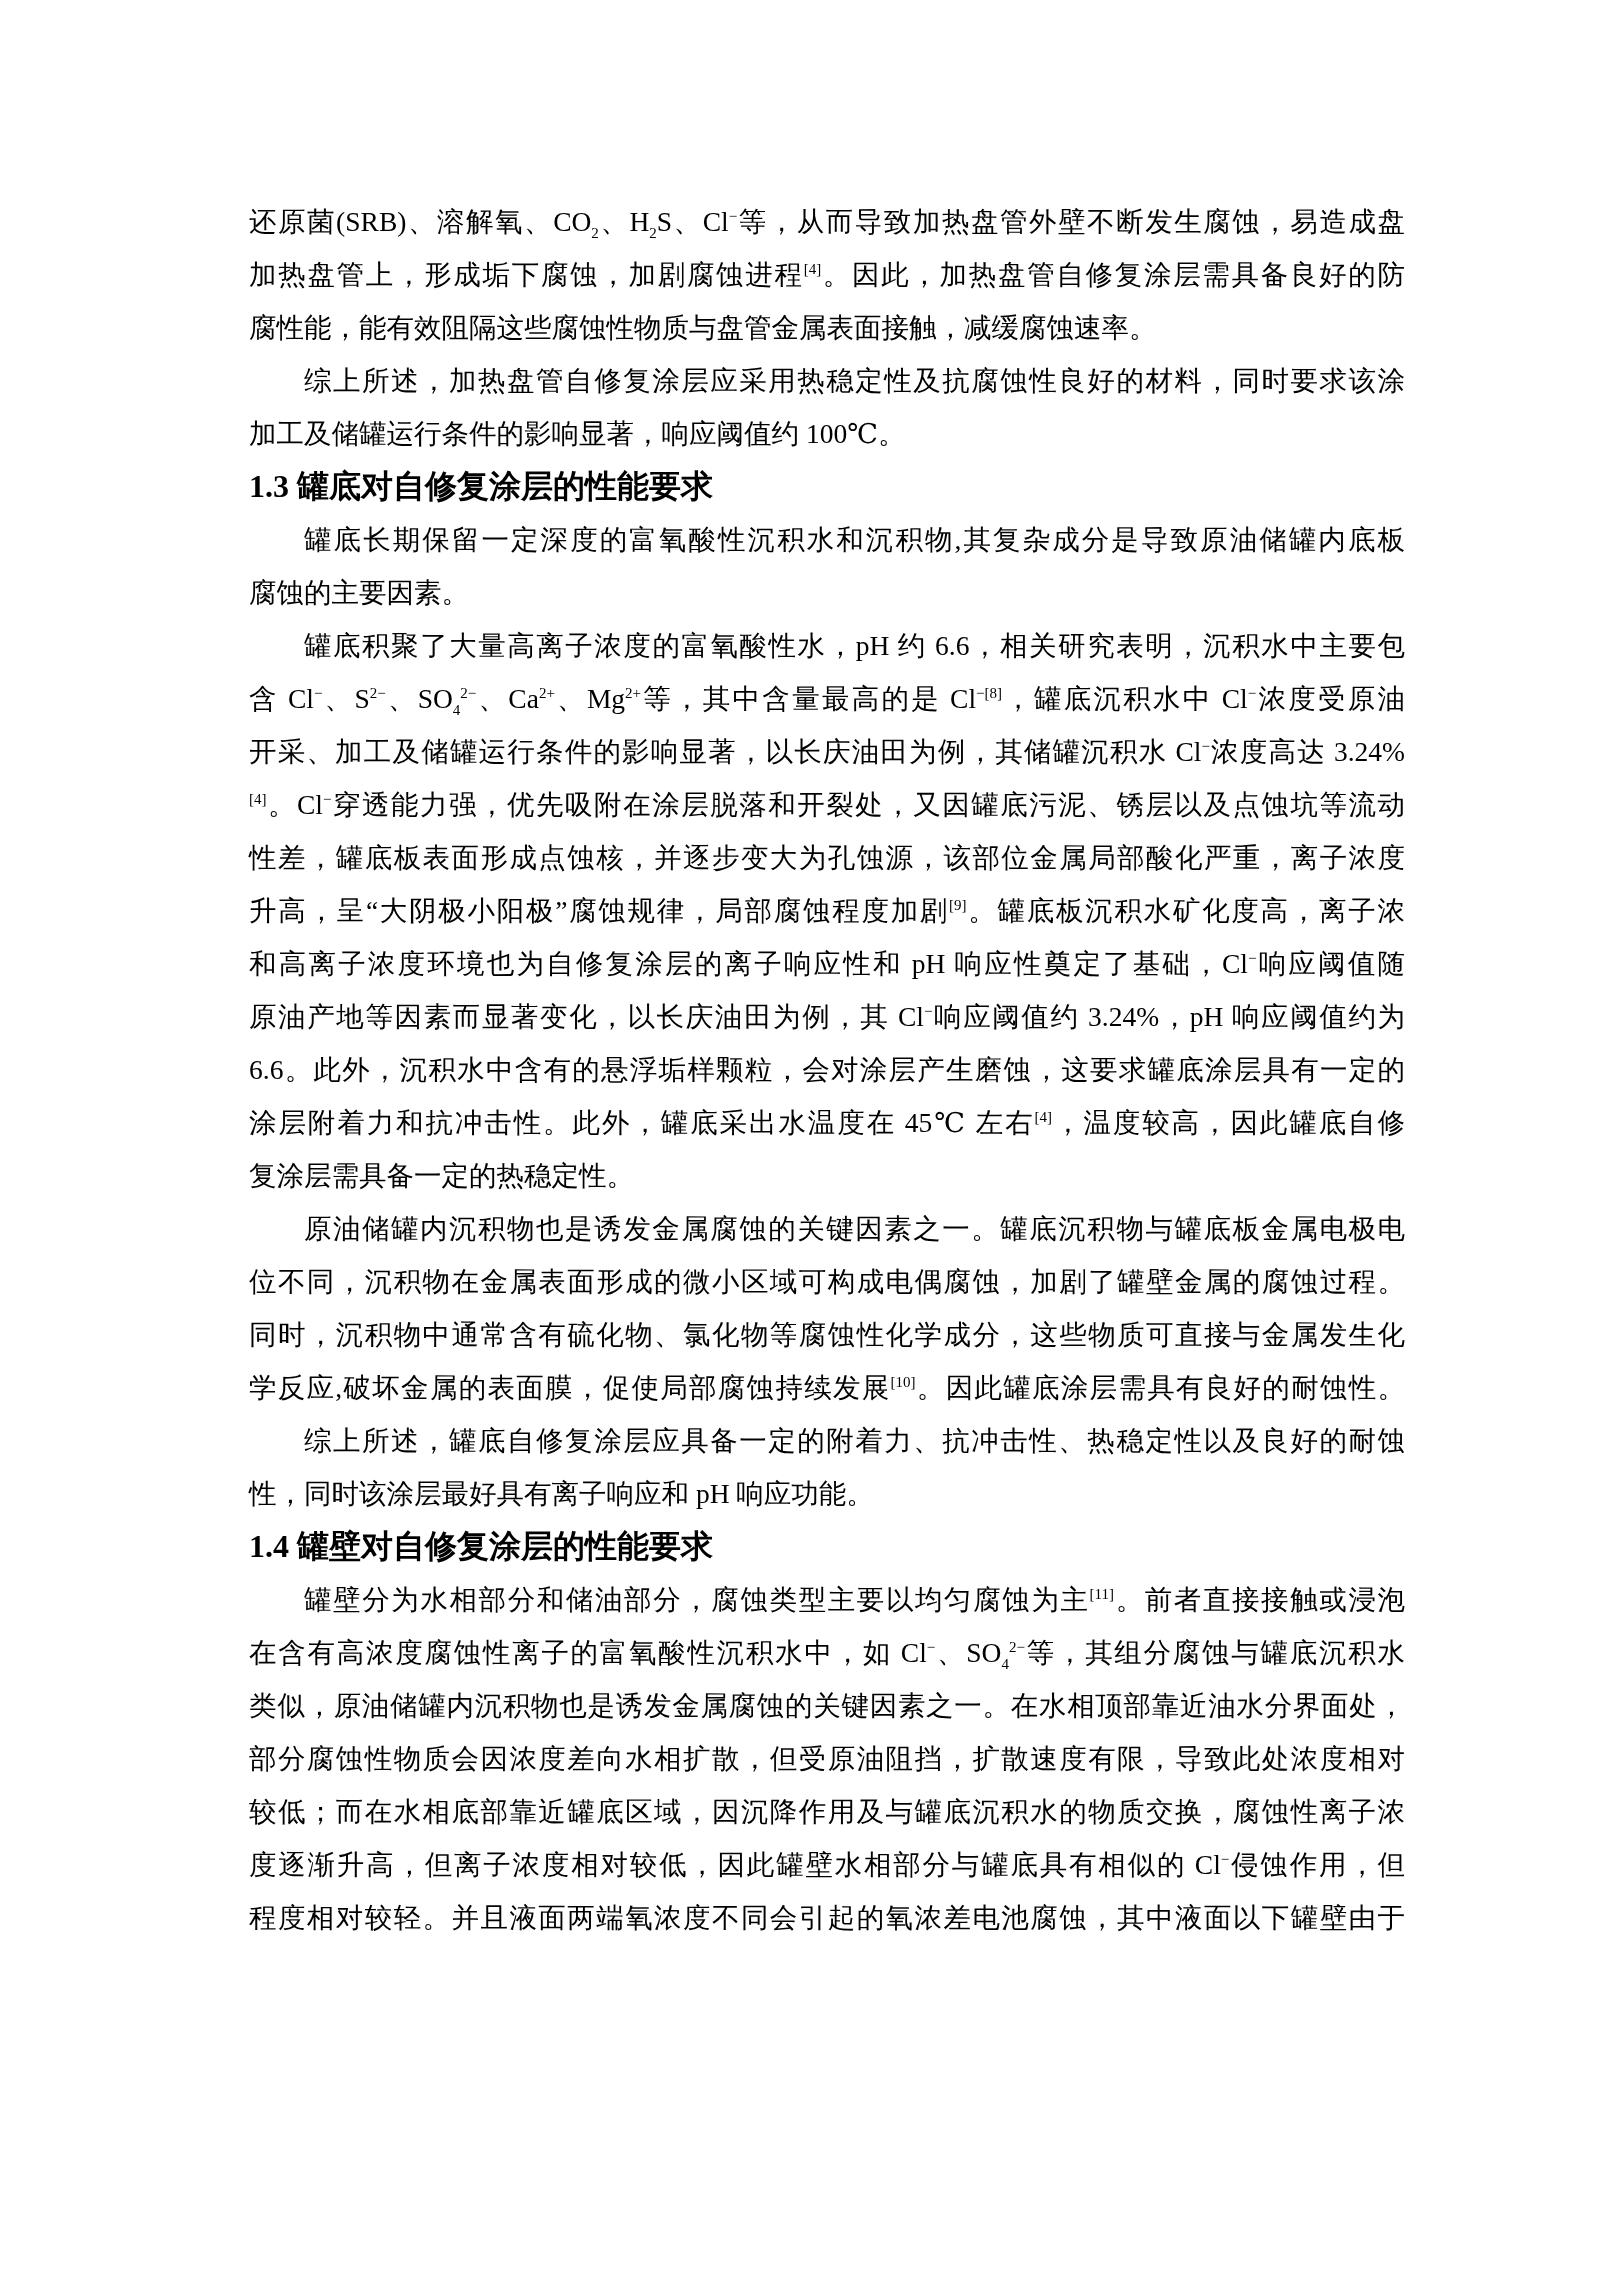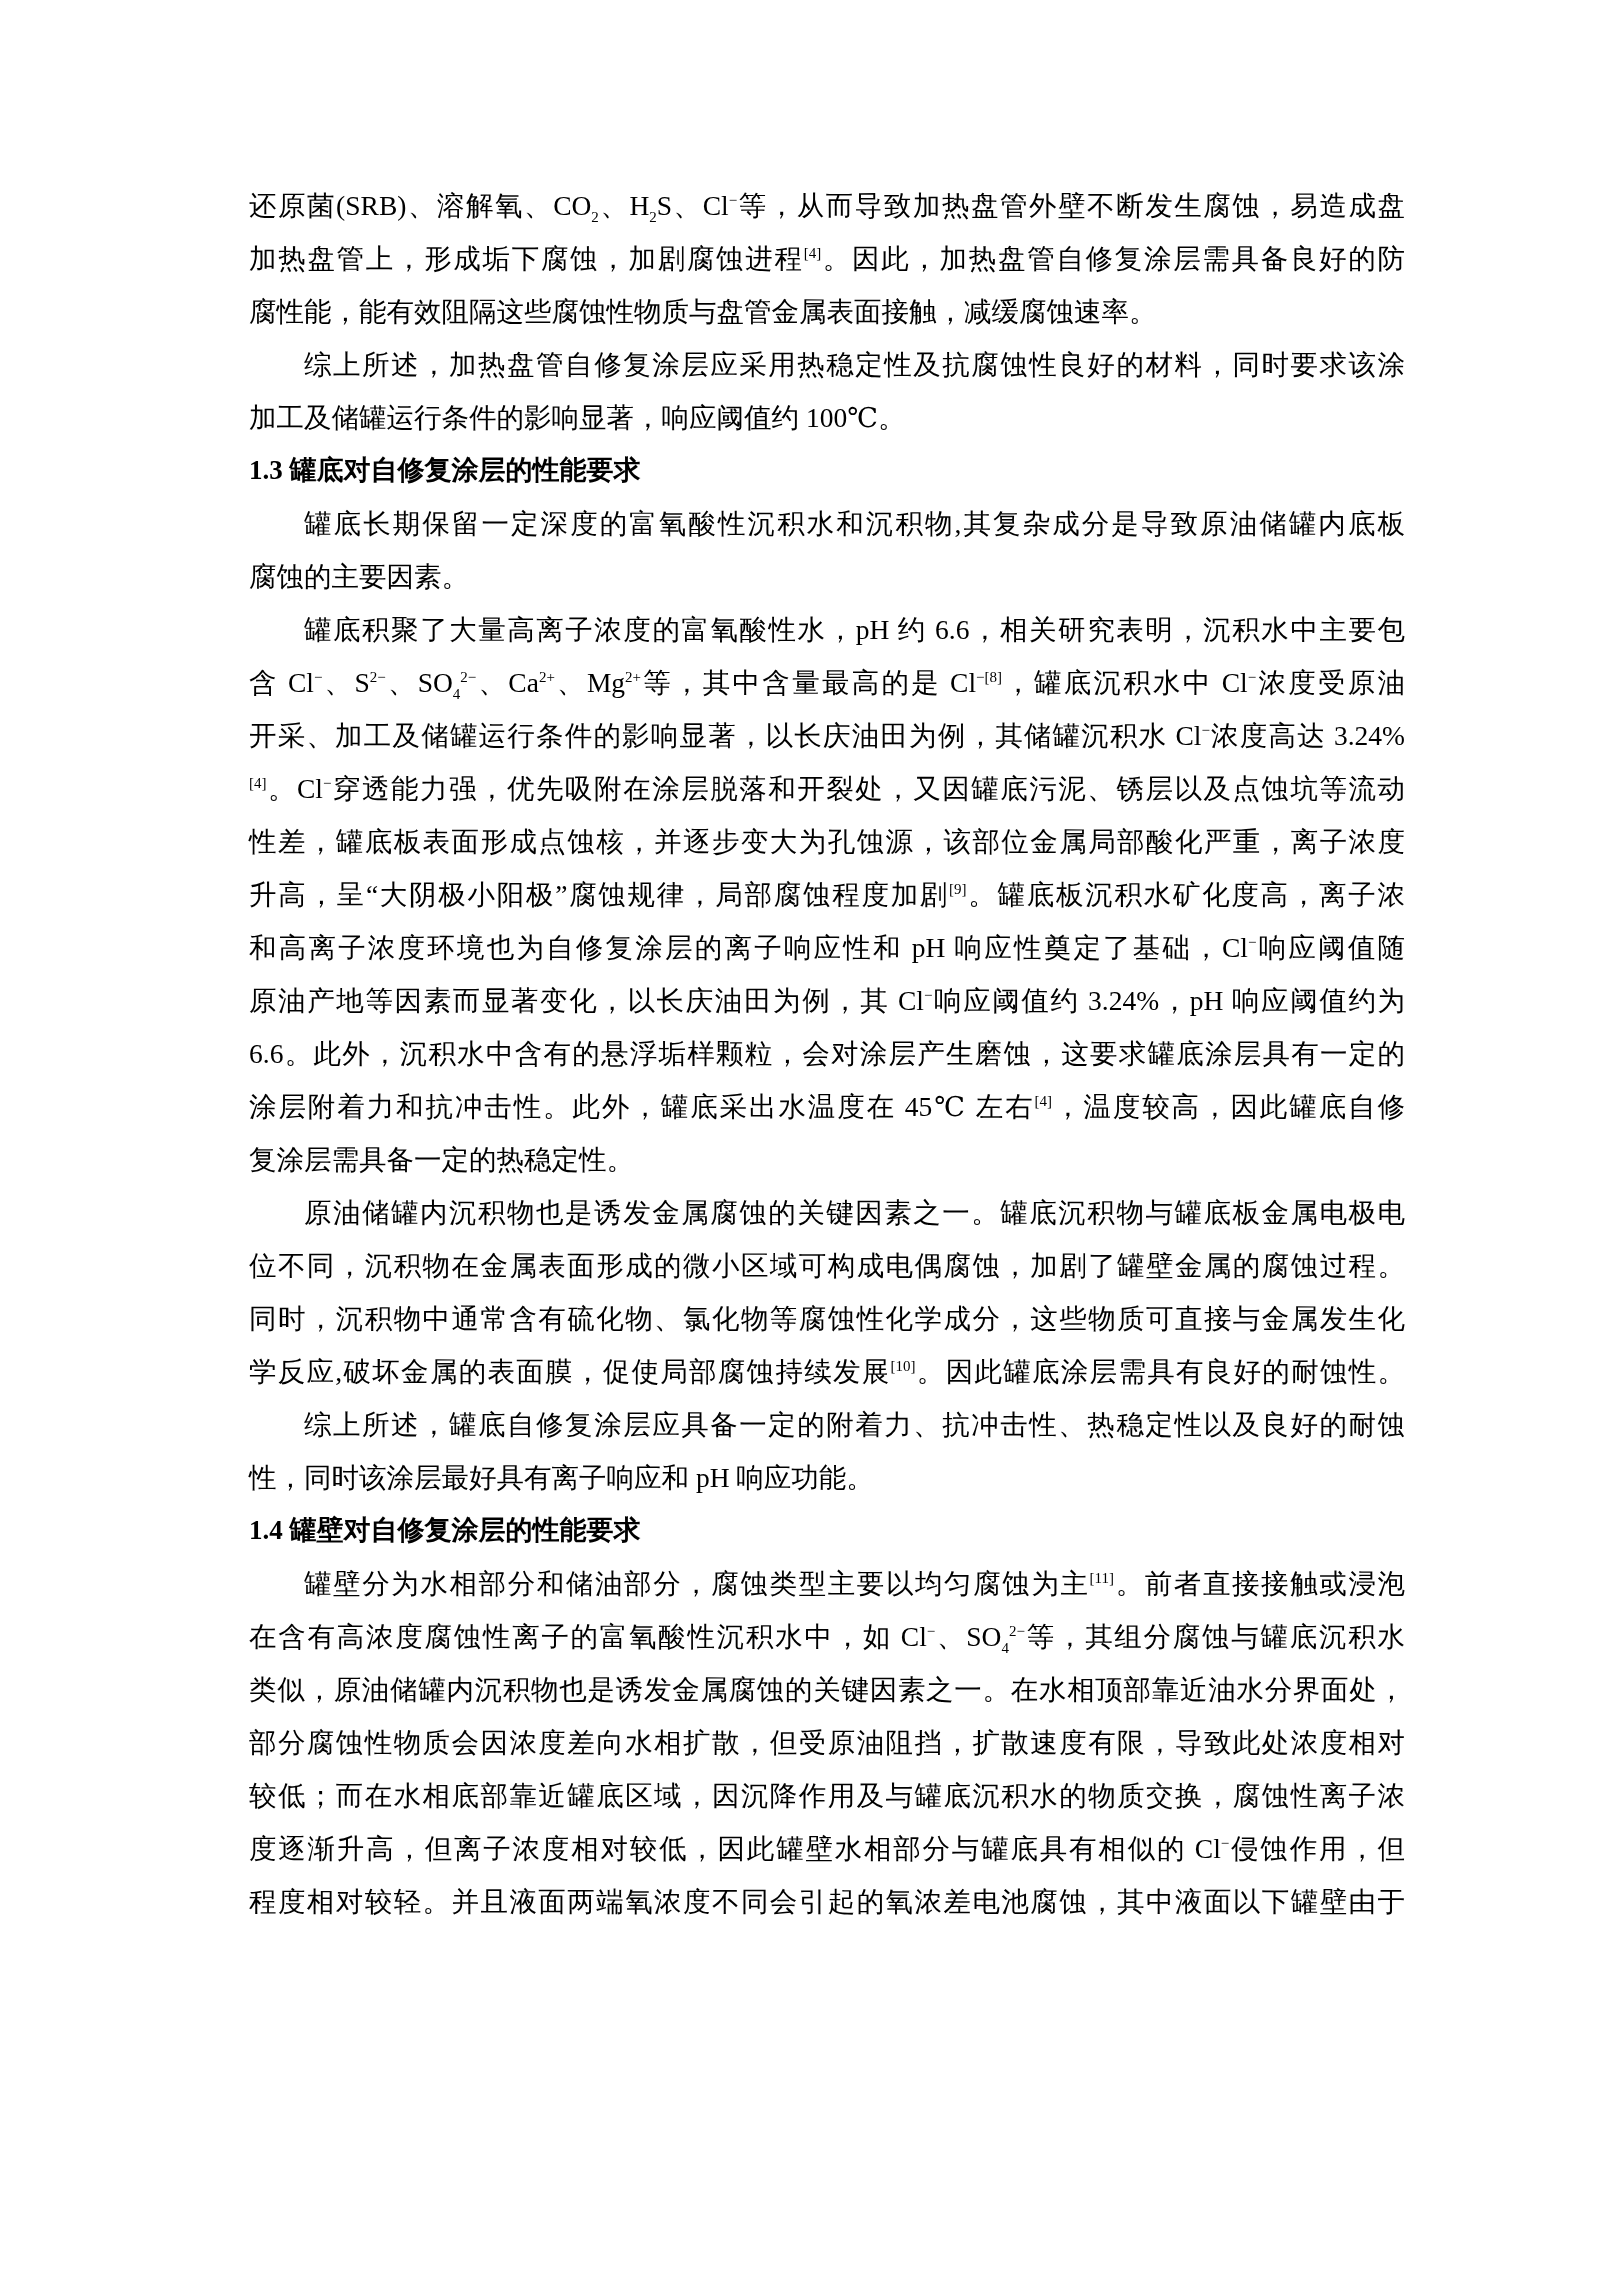--- a/index.html
+++ b/index.html
@@ -10,40 +10,40 @@
     height:2295px;
     margin:0 auto;
     background:#ffffff;
     overflow:hidden;
     font-family:"Liberation Serif","DejaVu Serif",serif;
     color:#000000;
   }
   .text-block{
     position:absolute;
     left:249px;
-    top:179px;
+    top:195px;
     width:1156px;
   }
   .line{
     height:53px;
     line-height:53px;
     font-size:27.5px;
     text-align:left;
     white-space:normal;
   }
   .line.justify{
     text-align:justify;
     text-align-last:justify;
   }
   .line.indent{
     text-indent:2em;
   }
   .line.heading{
     font-weight:700;
-    font-size:27px;
+    font-size:32px;
     text-align:left;
     text-align-last:left;
   }
   .line sup, .line sub{
     font-size:15px;
     line-height:0;
   }
   .line sup{vertical-align:super;}
   .line sub{vertical-align:sub;}
 </style>

